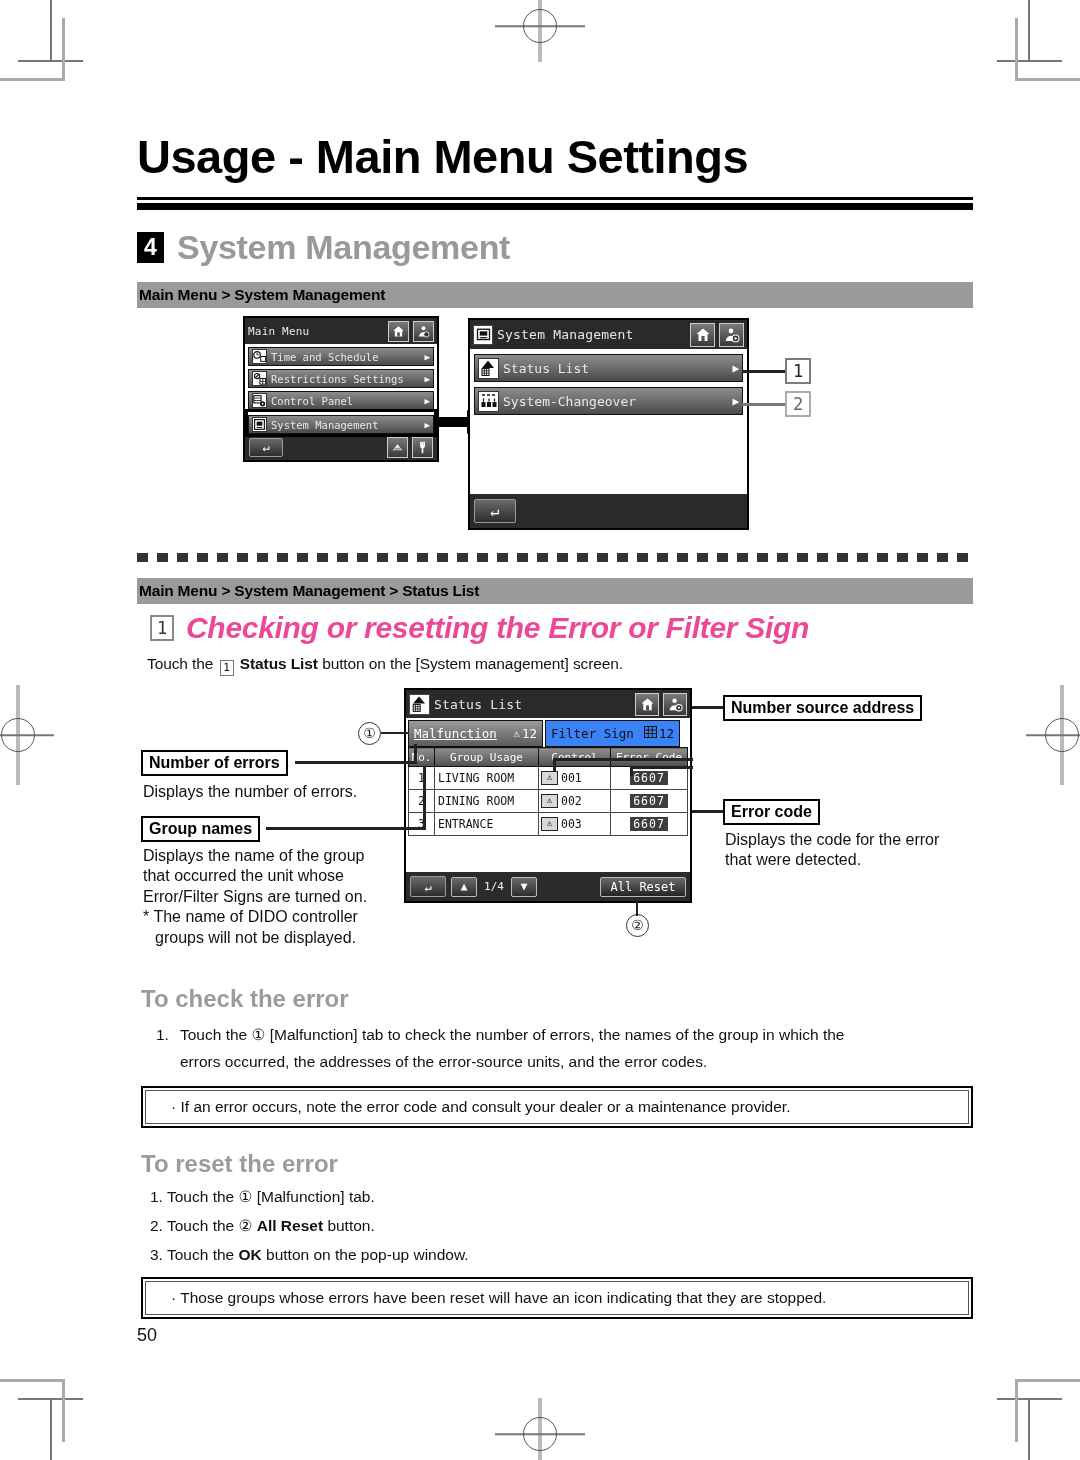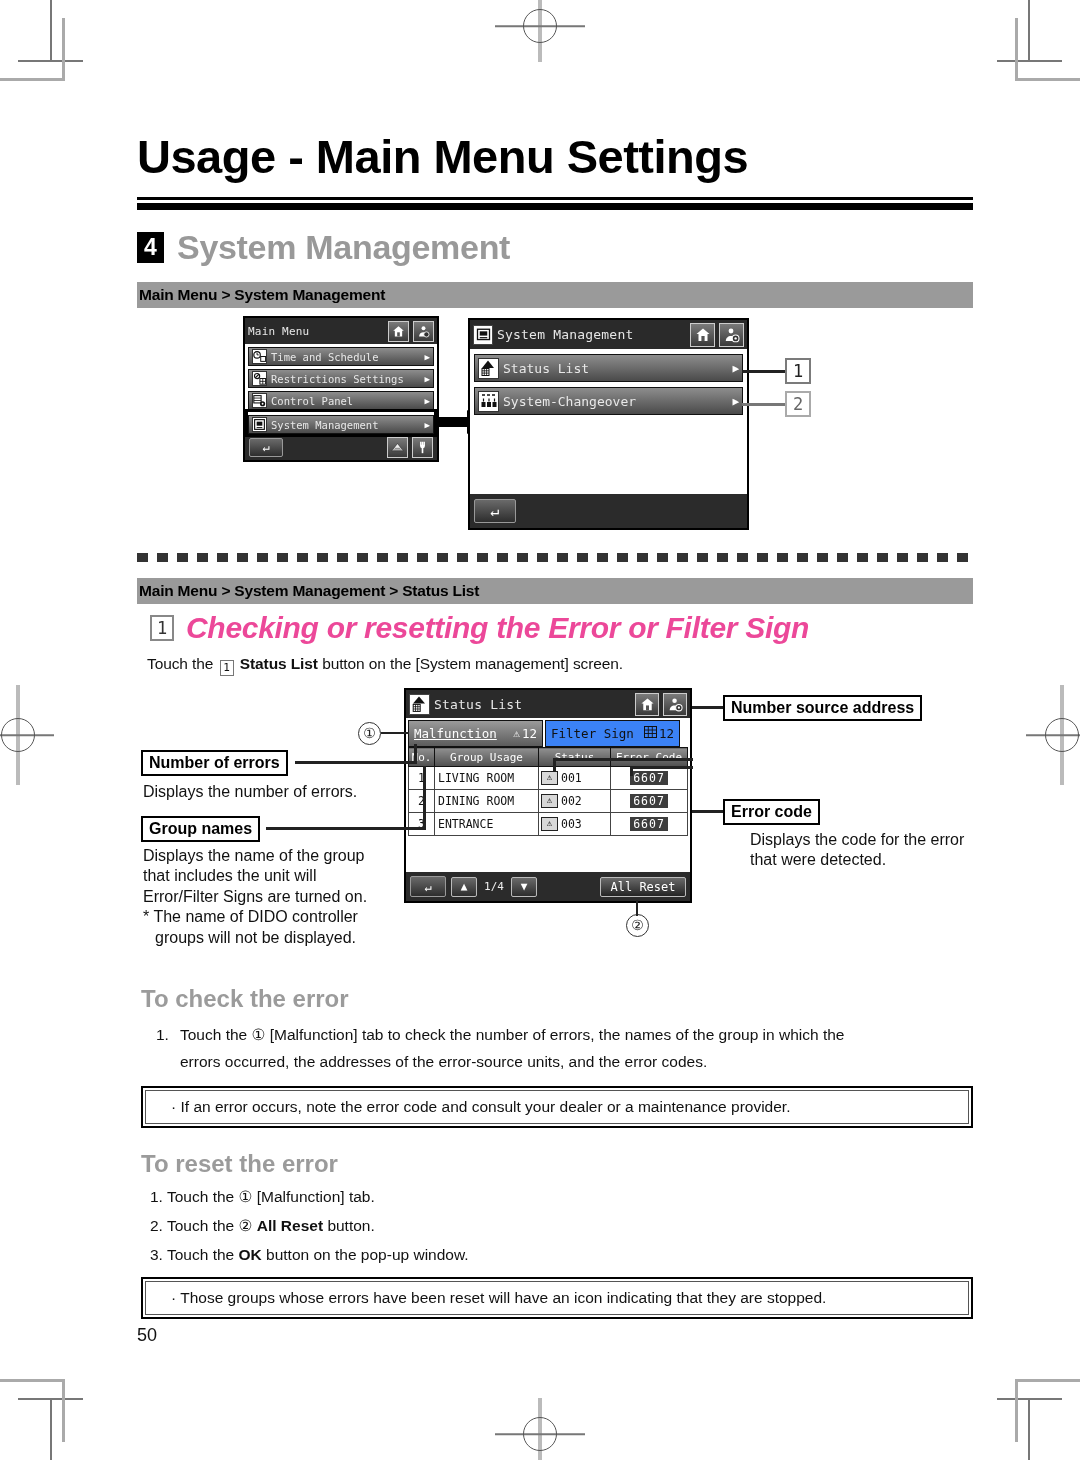--- a/index.html
+++ b/index.html
@@ -489,21 +489,21 @@
           <span>12</span>
         </span>
       </div>
     </div>
 
     <table class="st-table">
       <thead>
         <tr>
           <th style="width:26px;">No.</th>
           <th style="width:104px;">Group Usage</th>
-          <th style="width:72px;">Status</th>
+          <th style="width:72px;">Control</th>
           <th>Error Code</th>
         </tr>
       </thead>
       <tbody>
         <tr>
           <td>1</td>
           <td class="gname">LIVING ROOM</td>
           <td class="addr">
             <span class="unit-ico"></span><span>001</span>
           </td>
@@ -556,39 +556,39 @@
 
   <div class="anno-text" style="left:143px;top:782px;width:260px;">Displays the number of errors.</div>
 
   <div class="anno-box" style="left:141px;top:816px;">Group names</div>
 
   <div class="lead" style="left:266px;top:827px;width:160px;height:3px;"></div>
   <div class="lead" style="left:423px;top:766px;width:3px;height:64px;"></div>
 
   <div class="anno-text" style="left:143px;top:846px;width:272px;">
     <div>Displays the name of the group</div>
-    <div>that includes the unit will</div>
+    <div>that occurred the unit whose</div>
     <div>Error/Filter Signs are turned on.</div>
     <div>* The name of DIDO controller</div>
     <div style="padding-left:12px;">groups will not be displayed.</div>
   </div>
 
   <div class="lead" style="left:692px;top:706px;width:32px;height:3px;"></div>
   <div class="anno-box" style="left:723px;top:695px;">Number source address</div>
 
   <div class="lead" style="left:553px;top:758px;width:3px;height:14px;"></div>
   <div class="lead" style="left:553px;top:758px;width:140px;height:3px;"></div>
 
 
   <div class="lead" style="left:692px;top:810px;width:32px;height:3px;"></div>
   <div class="anno-box" style="left:723px;top:799px;">Error code</div>
   <div class="lead" style="left:630px;top:766px;width:3px;height:10px;"></div>
   <div class="lead" style="left:630px;top:766px;width:63px;height:3px;"></div>
 
-  <div class="anno-text" style="left:750px;top:830px;width:252px;">
+  <div class="anno-text" style="left:725px;top:830px;width:252px;">
     <div>Displays the code for the error</div>
     <div>that were detected.</div>
   </div>
 
   <div class="h3-grey" style="left:141px;top:985px;">To check the error</div>
 
   <div class="num-item" style="left:156px;top:1026px;width:820px;">
     <div style="display:flex;">
       <span style="width:24px;flex:0 0 auto;">1.</span>
       <span class="just" style="display:block;width:790px;">

